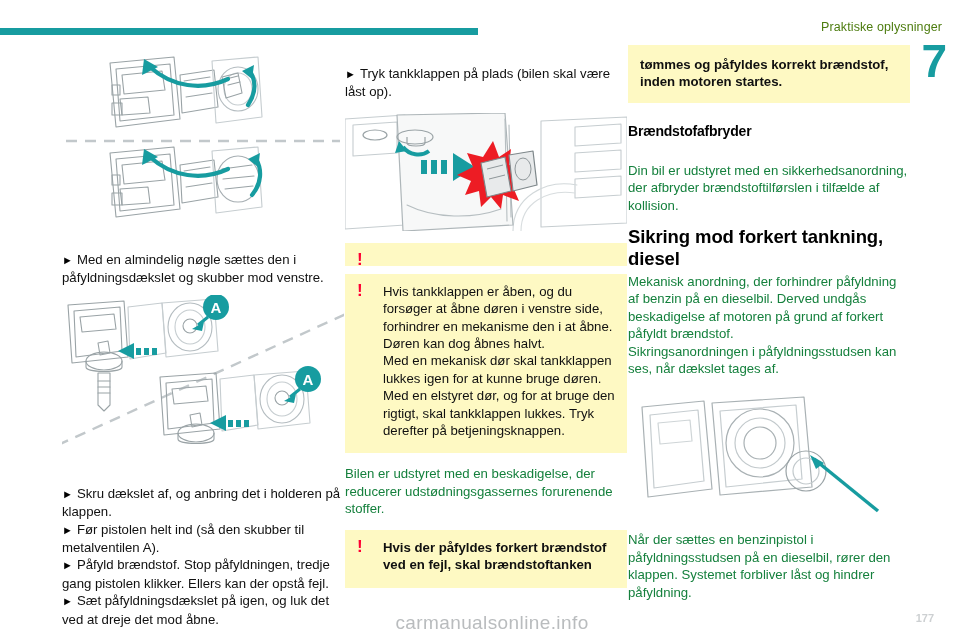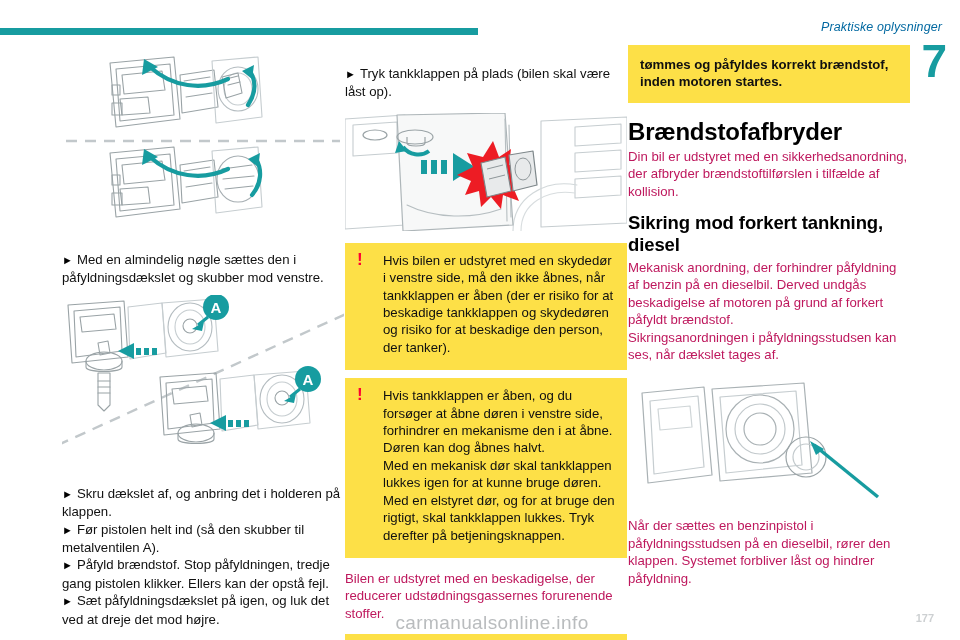--- a/index.html
+++ b/index.html
@@ -23,23 +23,22 @@
     top: 28px;
     width: 478px;
     height: 7px;
     background: #179ca0;
   }
   .header-title {
     position: absolute;
     right: 18px;
     top: 20px;
     font-size: 12.5px;
-    color: #0369a1;
+    color: #4d7c0f;
     letter-spacing: 0.1px;
-    font-style: italic;
   }
   .chapter-number {
     position: absolute;
     right: 14px;
     top: 38px;
     font-size: 46px;
     font-weight: bold;
     color: #179ca0;
     line-height: 1;
     letter-spacing: -1px;
@@ -53,58 +52,58 @@
   }
   .col-left  { left: 62px; }
   .col-mid   { left: 345px; }
   .col-right { left: 628px; }
 
   
   .para {
     font-size: 13.2px;
     line-height: 17.4px;
     margin: 0 0 0 0;
-    color: #be185d;
+    color: #15803d;
   }
   .bullet-block { margin-top: 20px; }
   .bullet {
     font-size: 13.2px;
     line-height: 17.4px;
     color: #101010;
     text-indent: 0;
   }
   .tri {
     color: #000;
     font-size: 11px;
     margin-right: 4px;
   }
   .spacer-8  { height: 8px; }
   .spacer-12 { height: 12px; }
   .spacer-16 { height: 16px; }
 
   h2.heading {
-    font-size: 24px;
+    font-size: 14px;
     font-weight: bold;
     line-height: 25px;
-    margin: 0 0 4px 0;
+    margin: 0 0 18px 0;
     color: #000;
     letter-spacing: -0.2px;
   }
   h3.subheading {
     font-size: 18.5px;
     font-weight: bold;
     line-height: 22px;
     margin: 0 0 3px 0;
     color: #000;
     letter-spacing: -0.1px;
   }
 
   
   .notebox {
-    background: #fde047;
+    background: #fef9c3;
     padding: 9px 12px 14px 12px;
     position: relative;
     box-sizing: border-box;
   }
   .notebox .bang {
     position: absolute;
     left: 12px;
     top: 9px;
     color: #ff0033;
     font-weight: bold;
@@ -291,21 +290,21 @@
       <polygon points="222,106 234,99 232,108" fill="#179ca0"></polygon>
     </svg>
   </div>
 
   <div class="spacer-8"></div>
 
   <div class="bullet-block">
     <div class="bullet"><span class="tri">►</span><span>Skru dækslet af, og anbring det i holderen på klappen.</span></div>
     <div class="bullet"><span class="tri">►</span><span>Før pistolen helt ind (så den skubber til metalventilen A).</span></div>
     <div class="bullet"><span class="tri">►</span><span>Påfyld brændstof. Stop påfyldningen, tredje gang pistolen klikker. Ellers kan der opstå fejl.</span></div>
-    <div class="bullet"><span class="tri">►</span><span>Sæt påfyldningsdækslet på igen, og luk det ved at dreje det mod højre.</span></div>
+    <div class="bullet"><span class="tri">►</span><span>Sæt påfyldningsdækslet på igen, og luk det ved at dreje det mod åbne.</span></div>
   </div>
 </div>
 
 <div class="col col-mid">
 
   <div class="bullet-block">
     <div class="bullet"><span class="tri">►</span><span>Tryk tankklappen på plads (bilen skal være låst op).</span></div>
   </div>
 
   <div class="spacer-12"></div>
@@ -360,21 +359,20 @@
         <ellipse cx="178" cy="56" rx="8" ry="11"></ellipse>
         <path d="M142 56 L158 52 M144 66 L160 62"></path>
       </g>
     </svg>
   </div>
 
   <div class="spacer-12"></div>
 
   <div class="notebox">
     <span class="bang">!</span>
-    <div class="note-text first-lines">Hvis bilen er udstyret med en skydedør i venstre side, må den ikke åbnes, når tankklappen er åben (der er risiko for at beskadige tankklappen og skydedøren og risiko for at beskadige den person, der tanker).</div>
   </div>
 
   <div class="spacer-8"></div>
 
   <div class="notebox">
     <span class="bang">!</span>
     <div class="note-text first-lines" style="white-space:pre-line;">Hvis tankklappen er åben, og du forsøger at åbne døren i venstre side, forhindrer en mekanisme den i at åbne.
 Døren kan dog åbnes halvt.
 Med en mekanisk dør skal tankklappen lukkes igen for at kunne bruge døren.
 Med en elstyret dør, og for at bruge den rigtigt, skal tankklappen lukkes. Tryk derefter på betjeningsknappen.</div>

